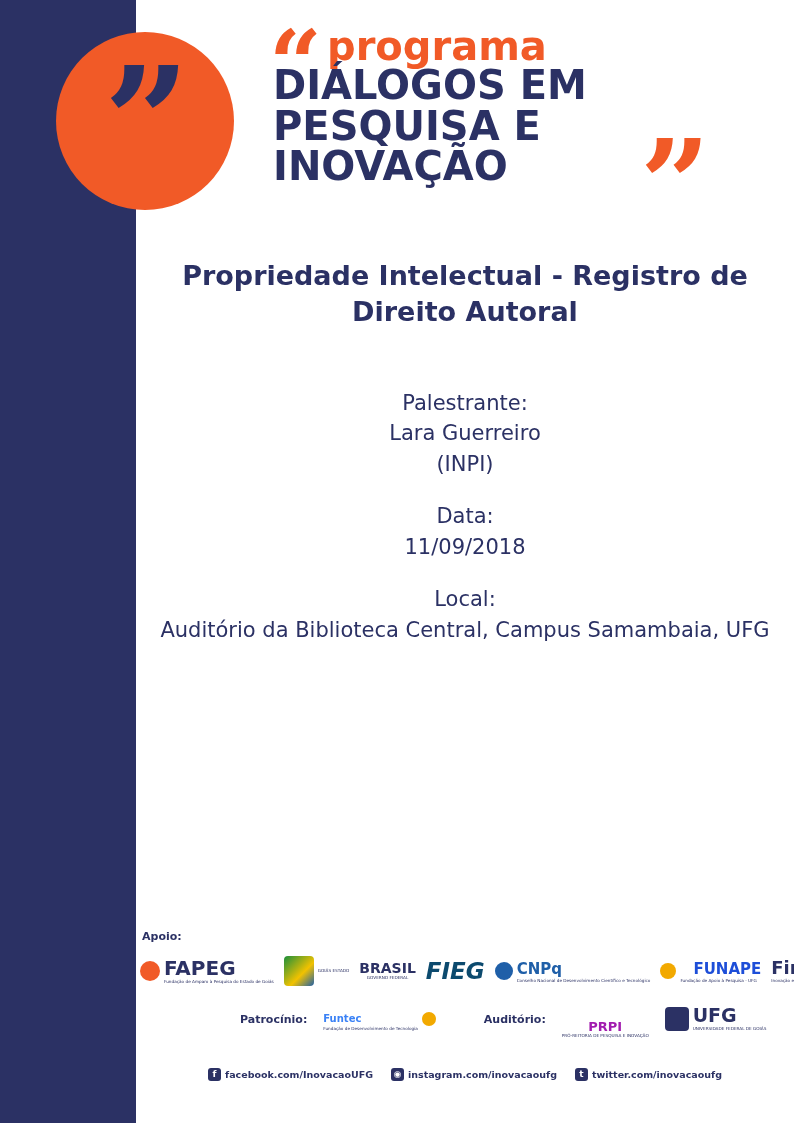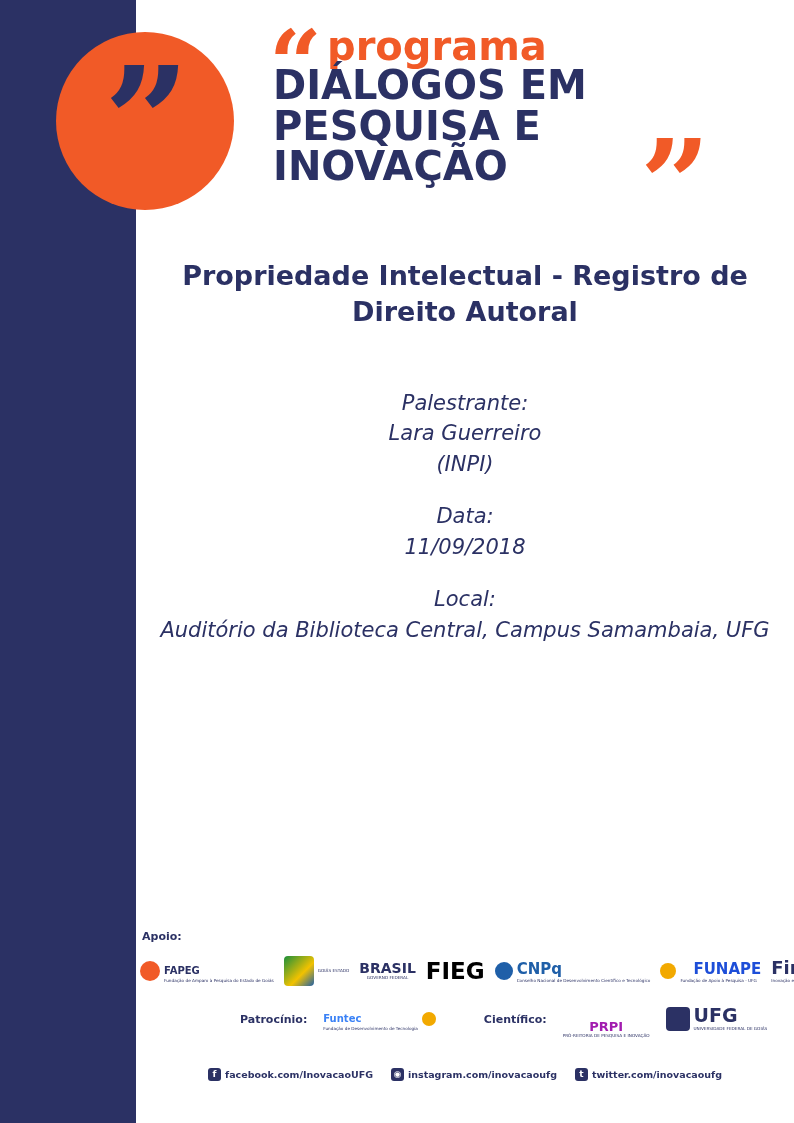--- a/index.html
+++ b/index.html
@@ -112,21 +112,20 @@
   }
   .details {
     position: absolute;
     left: 136px;
     top: 388px;
     width: 658px;
     text-align: center;
     font-size: 21px;
     color: #2b3164;
     line-height: 1.45;
-    font-style: italic;
   }
   .details .block { margin-bottom: 22px; }
   .details .block:last-child { margin-bottom: 0; }
 
   
   .apoio-label {
     position: absolute;
     left: 142px;
     top: 930px;
     font-size: 11px;
@@ -246,39 +245,39 @@
     </div>
   </div>
 
   <div class="apoio-label">Apoio:</div>
 
   <div class="apoio-row">
 
     <div class="logo-box">
       <span class="mini-mark" style="width:20px;height:20px;background:#f15a27;"></span>
       <span>
-        <span class="logo-text" style="font-size:10px;color:#2b3164;">FAPEG</span>
+        <span class="logo-text" style="font-size:20px;color:#2b3164;">FAPEG</span>
         <span class="logo-sub" style="display:block;">Fundação de Amparo à Pesquisa do Estado de Goiás</span>
       </span>
     </div>
 
     <div class="logo-box">
       <span class="mini-mark" style="width:30px;height:30px;border-radius:4px;background:linear-gradient(135deg,#1a8f3c,#f2c200 60%,#1f5fa8);"></span>
       <span class="logo-sub">GOIÁS ESTADO</span>
     </div>
 
     <div class="logo-box">
       <span style="display:block;text-align:center;">
         <span class="logo-text" style="font-size:14px;color:#2b3164;display:block;">BRASIL</span>
         <span class="logo-sub" style="display:block;">GOVERNO FEDERAL</span>
       </span>
     </div>
 
     <div class="logo-box">
-      <span class="logo-text" style="font-size:23px;color:#000000;">FIEG</span>
+      <span class="logo-text" style="font-size:23px;color:#0c4a6e;font-style:italic;">FIEG</span>
     </div>
 
     <div class="logo-box">
       <span class="mini-mark" style="width:18px;height:18px;background:#1f5fa8;"></span>
       <span>
         <span class="logo-text" style="font-size:15px;color:#1f5fa8;">CNPq</span>
         <span class="logo-sub" style="display:block;">Conselho Nacional de Desenvolvimento Científico e Tecnológico</span>
       </span>
     </div>
 
@@ -305,21 +304,21 @@
     <span class="row2-label">Patrocínio:</span>
 
     <div class="logo-box">
       <span>
         <span class="logo-text" style="font-size:10px;color:#3b82f6;">Funtec</span>
         <span class="logo-sub" style="display:block;">Fundação de Desenvolvimento de Tecnologia</span>
       </span>
       <span class="mini-mark" style="width:14px;height:14px;background:#f2a900;"></span>
     </div>
 
-    <span class="row2-label" style="margin-left:32px;">Científico:</span>
+    <span class="row2-label" style="margin-left:32px;">Auditório:</span>
 
     <div class="logo-box">
       <span style="text-align:center;">
         <span class="logo-text" style="font-size:13px;color:#a21caf;display:block;margin-top:20px;">PRPI</span>
         <span class="logo-sub" style="display:block;">PRÓ-REITORIA DE PESQUISA E INOVAÇÃO</span>
       </span>
     </div>
 
     <div class="logo-box">
       <span class="mini-mark" style="width:24px;height:24px;border-radius:4px;background:#2b3164;"></span>

